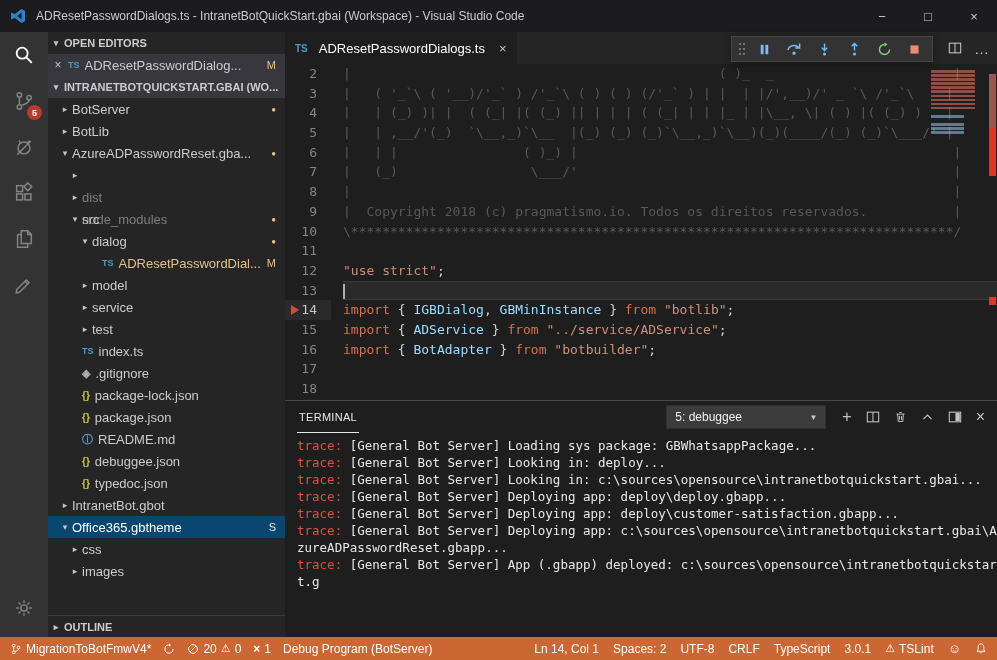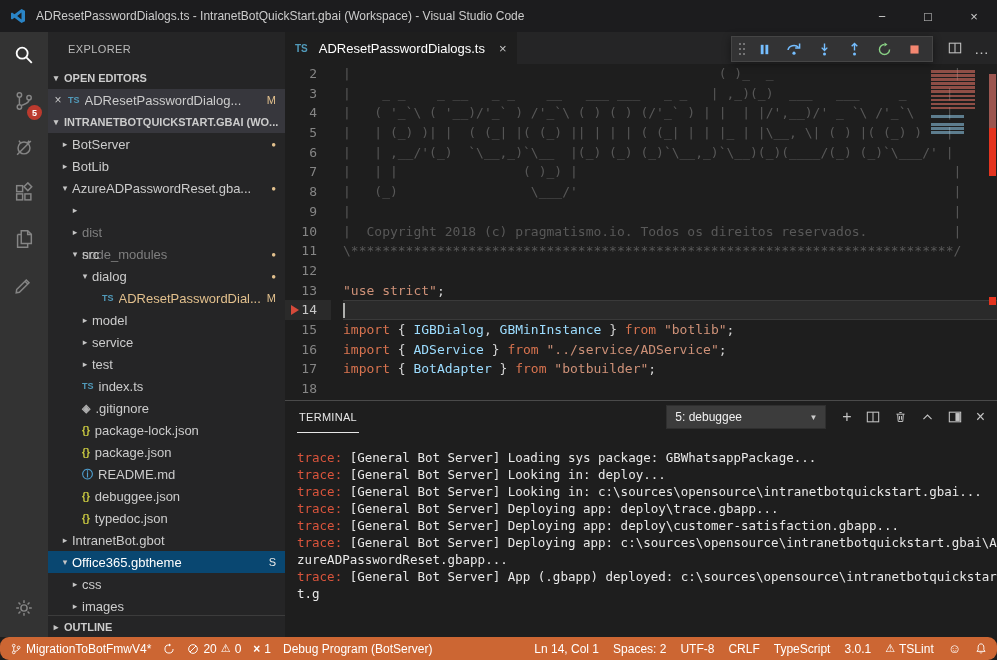--- a/index.html
+++ b/index.html
@@ -86,33 +86,33 @@
   .c-type { color:#9cdcfe; }
   .minimap { position:absolute; right:14px; top:4px; width:56px; padding:2px 4px; }
   .mmline { height:2.5px; margin-bottom:1.6px; }
   .mm-pink { background:rgba(218,110,96,.6); width:92%; }
   .mm-blue { background:rgba(156,220,254,.5); width:68%; }
   .mm-empty { background:transparent; }
   .ruler { position:absolute; right:0; top:0; width:10px; height:100%; }
   .rmark { position:absolute; right:1px; width:7px; }
 
   
-  .panel { flex:1; min-height:0; display:flex; flex-direction:column; border-top:1px solid #4a4a4a; background:#1e1e1e;gap:12px; }
+  .panel { flex:1; min-height:0; display:flex; flex-direction:column; border-top:1px solid #4a4a4a; background:#1e1e1e; }
   .panel-header { height:32px; flex:0 0 32px; display:flex; align-items:center; padding:0 12px; }
   .panel-title { font-size:11px; color:#e7e7e7; letter-spacing:.3px; height:100%; display:flex; align-items:center; border-bottom:1px solid #e7e7e7; padding:0 2px; cursor:pointer; }
   .term-select { margin-left:auto; background:#3c3c3c; border:1px solid #2f2f2f; color:#f0f0f0; font-size:12px; height:24px; display:flex; align-items:center; justify-content:space-between; padding:0 8px; min-width:160px; cursor:pointer; }
   .term-select .caret { width:auto; height:auto; background:none; font-size:8px; color:#cccccc; margin-left:20px; }
   .panel-icons { display:flex; align-items:center; gap:14px; margin-left:16px; color:#c5c5c5; }
   .p-icon { display:flex; align-items:center; justify-content:center; cursor:pointer; font-size:14px; color:#c5c5c5; }
   .panel-body { flex:1; min-height:0; overflow:hidden; padding:4px 0 0 12px; font-family:"DejaVu Sans Mono", monospace; font-size:12.5px; color:#e8e8e8; }
   .tln { line-height:17px; white-space:pre-wrap; word-break:break-all; }
   .tp { color:#d9543c;text-align:center; }
 
   
-  .statusbar { height:23px; flex:0 0 23px; background:#CC6633; display:flex; align-items:center; color:#ffffff; font-size:12px; padding:0 10px; gap:12px;border-radius:9px; }
+  .statusbar { height:23px; flex:0 0 23px; background:#CC6633; display:flex; align-items:center; color:#ffffff; font-size:12px; padding:0 10px; gap:12px; }
   .sb-item { display:flex; align-items:center; gap:4px; white-space:nowrap; cursor:pointer; }
   .sb-right { margin-left:auto; display:flex; align-items:center; gap:14px; }
   .warn-glyph { font-size:11px; }
   .x-glyph { font-weight:bold; }
   svg { display:block; }
 </style>
 </head>
 <body>
 
 <div class="window">
@@ -177,21 +177,20 @@
       </div>
       <div class="ab-item ab-bottom">
         <svg width="22" height="22" viewBox="0 0 24 24" fill="none" stroke="currentColor" stroke-width="1.6">
             <circle cx="12" cy="12" r="3.4"></circle>
             <path d="M12 3.5 V6.5 M12 17.5 V20.5 M3.5 12 H6.5 M17.5 12 H20.5 M6 6 L8.1 8.1 M15.9 15.9 L18 18 M6 18 L8.1 15.9 M15.9 8.1 L18 6"></path>
           </svg>
       </div>
     </div>
 
     <div class="sidebar">
-      <div class="sb-title">EXPLORER</div>
 
       <div class="sec">
         <span class="chev">▾</span>
         <span>OPEN EDITORS</span>
       </div>
 
       <div class="oe-row">
         <span class="oe-close">×</span>
         <span class="fi fi-ts">TS</span>
         <span class="oe-label">ADResetPasswordDialog...</span>
@@ -400,21 +399,20 @@
             <div class="gln"><span>12</span></div>
             <div class="gln"><span>13</span></div>
             <div class="gln cur"><span class="dbg"></span><span>14</span></div>
             <div class="gln"><span>15</span></div>
             <div class="gln"><span>16</span></div>
             <div class="gln"><span>17</span></div>
             <div class="gln"><span>18</span></div>
           </div>
         <div class="code" id="code-lines">
             <div class="cln"><span class="c-comment">|                                               ( )_  _                       |</span></div>
-            <div class="cln"><span class="c-comment">|    _ _    _ __   _ _    __   ___ ___   _ _   | ,_)(_)  ___   ___     _     |</span></div>
             <div class="cln"><span class="c-comment">|   ( '_`\ ( '__)/'_` ) /'_`\ ( ) ( ) (/'_` ) | |  | |/',__)/' _ `\ /'_`\    |</span></div>
             <div class="cln"><span class="c-comment">|   | (_) )| |  ( (_| |( (_) || | | | ( (_| | | |_ | |\__, \| ( ) |( (_) )   |</span></div>
             <div class="cln"><span class="c-comment">|   | ,__/'(_)  `\__,_)`\__  |(_) (_) (_)`\__,_)`\__)(_)(____/(_) (_)`\___/' |</span></div>
             <div class="cln"><span class="c-comment">|   | |                ( )_) |                                                |</span></div>
             <div class="cln"><span class="c-comment">|   (_)                 \___/'                                                |</span></div>
             <div class="cln"><span class="c-comment">|                                                                             |</span></div>
             <div class="cln"><span class="c-comment">|  Copyright 2018 (c) pragmatismo.io. Todos os direitos reservados.           |</span></div>
             <div class="cln"><span class="c-comment">\*****************************************************************************/</span></div>
             <div class="cln"></div>
             <div class="cln"><span class="c-str">"use strict"</span><span class="c-punct">;</span></div>
@@ -481,21 +479,21 @@
                   <rect x="8.5" y="3.5" width="5" height="9" fill="#c5c5c5"></rect>
                 </svg>
             </span>
             <span class="p-icon" style="font-size:16px;">×</span>
           </div>
         </div>
         <div class="panel-body" id="term">
             <div class="tln"><span class="tp">trace:</span><span> [General Bot Server] Loading sys package: GBWhatsappPackage...</span></div>
             <div class="tln"><span class="tp">trace:</span><span> [General Bot Server] Looking in: deploy...</span></div>
             <div class="tln"><span class="tp">trace:</span><span> [General Bot Server] Looking in: c:\sources\opensource\intranetbotquickstart.gbai...</span></div>
-            <div class="tln"><span class="tp">trace:</span><span> [General Bot Server] Deploying app: deploy\trace.gbapp...</span></div>
+            <div class="tln"><span class="tp">trace:</span><span> [General Bot Server] Deploying app: deploy\deploy.gbapp...</span></div>
             <div class="tln"><span class="tp">trace:</span><span> [General Bot Server] Deploying app: deploy\customer-satisfaction.gbapp...</span></div>
             <div class="tln"><span class="tp">trace:</span><span> [General Bot Server] Deploying app: c:\sources\opensource\intranetbotquickstart.gbai\AzureADPasswordReset.gbapp...</span></div>
             <div class="tln"><span class="tp">trace:</span><span> [General Bot Server] App (.gbapp) deployed: c:\sources\opensource\intranetbotquickstart.g</span></div>
           </div>
       </div>
     </div>
   </div>
 
   <div class="statusbar">
     <div class="sb-item">

